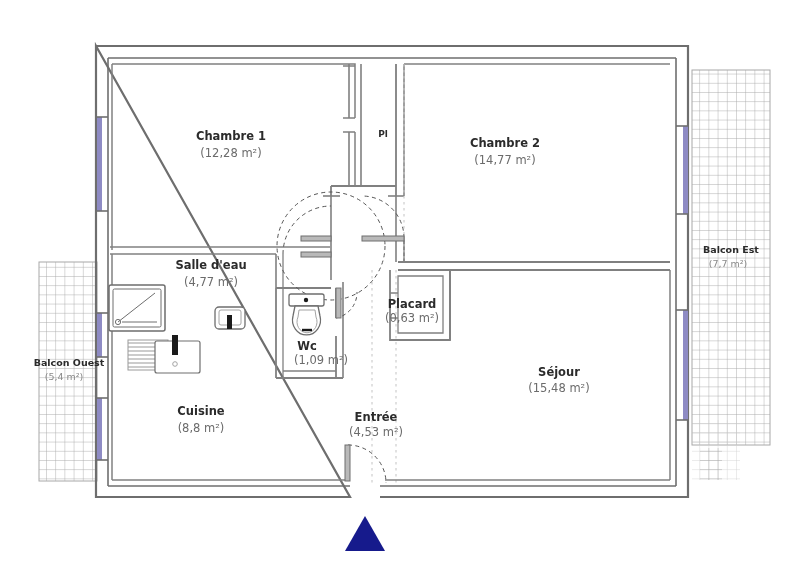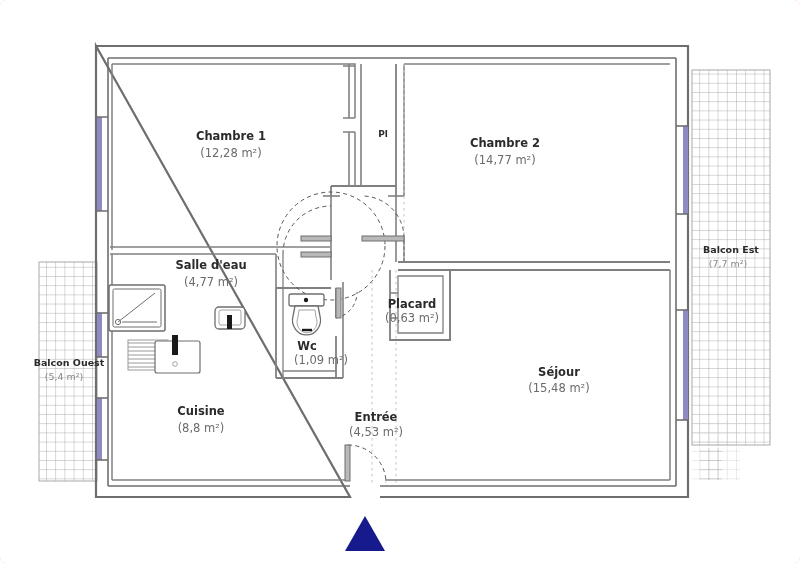--- a/index.html
+++ b/index.html
@@ -9,21 +9,20 @@
   }
   body {
     font-family: "DejaVu Sans", sans-serif;
   }
   #plan {
     position: relative;
     width: 800px;
     height: 563px;
     background: #f9a8d4;
     overflow: hidden;
-    border-radius: 6px;
   }
   #plan svg {
     display: block;
   }
   .roomlabel {
     font-family: "DejaVu Sans", sans-serif;
     text-anchor: middle;
   }
   .roomname {
     font-size: 11.5px;

